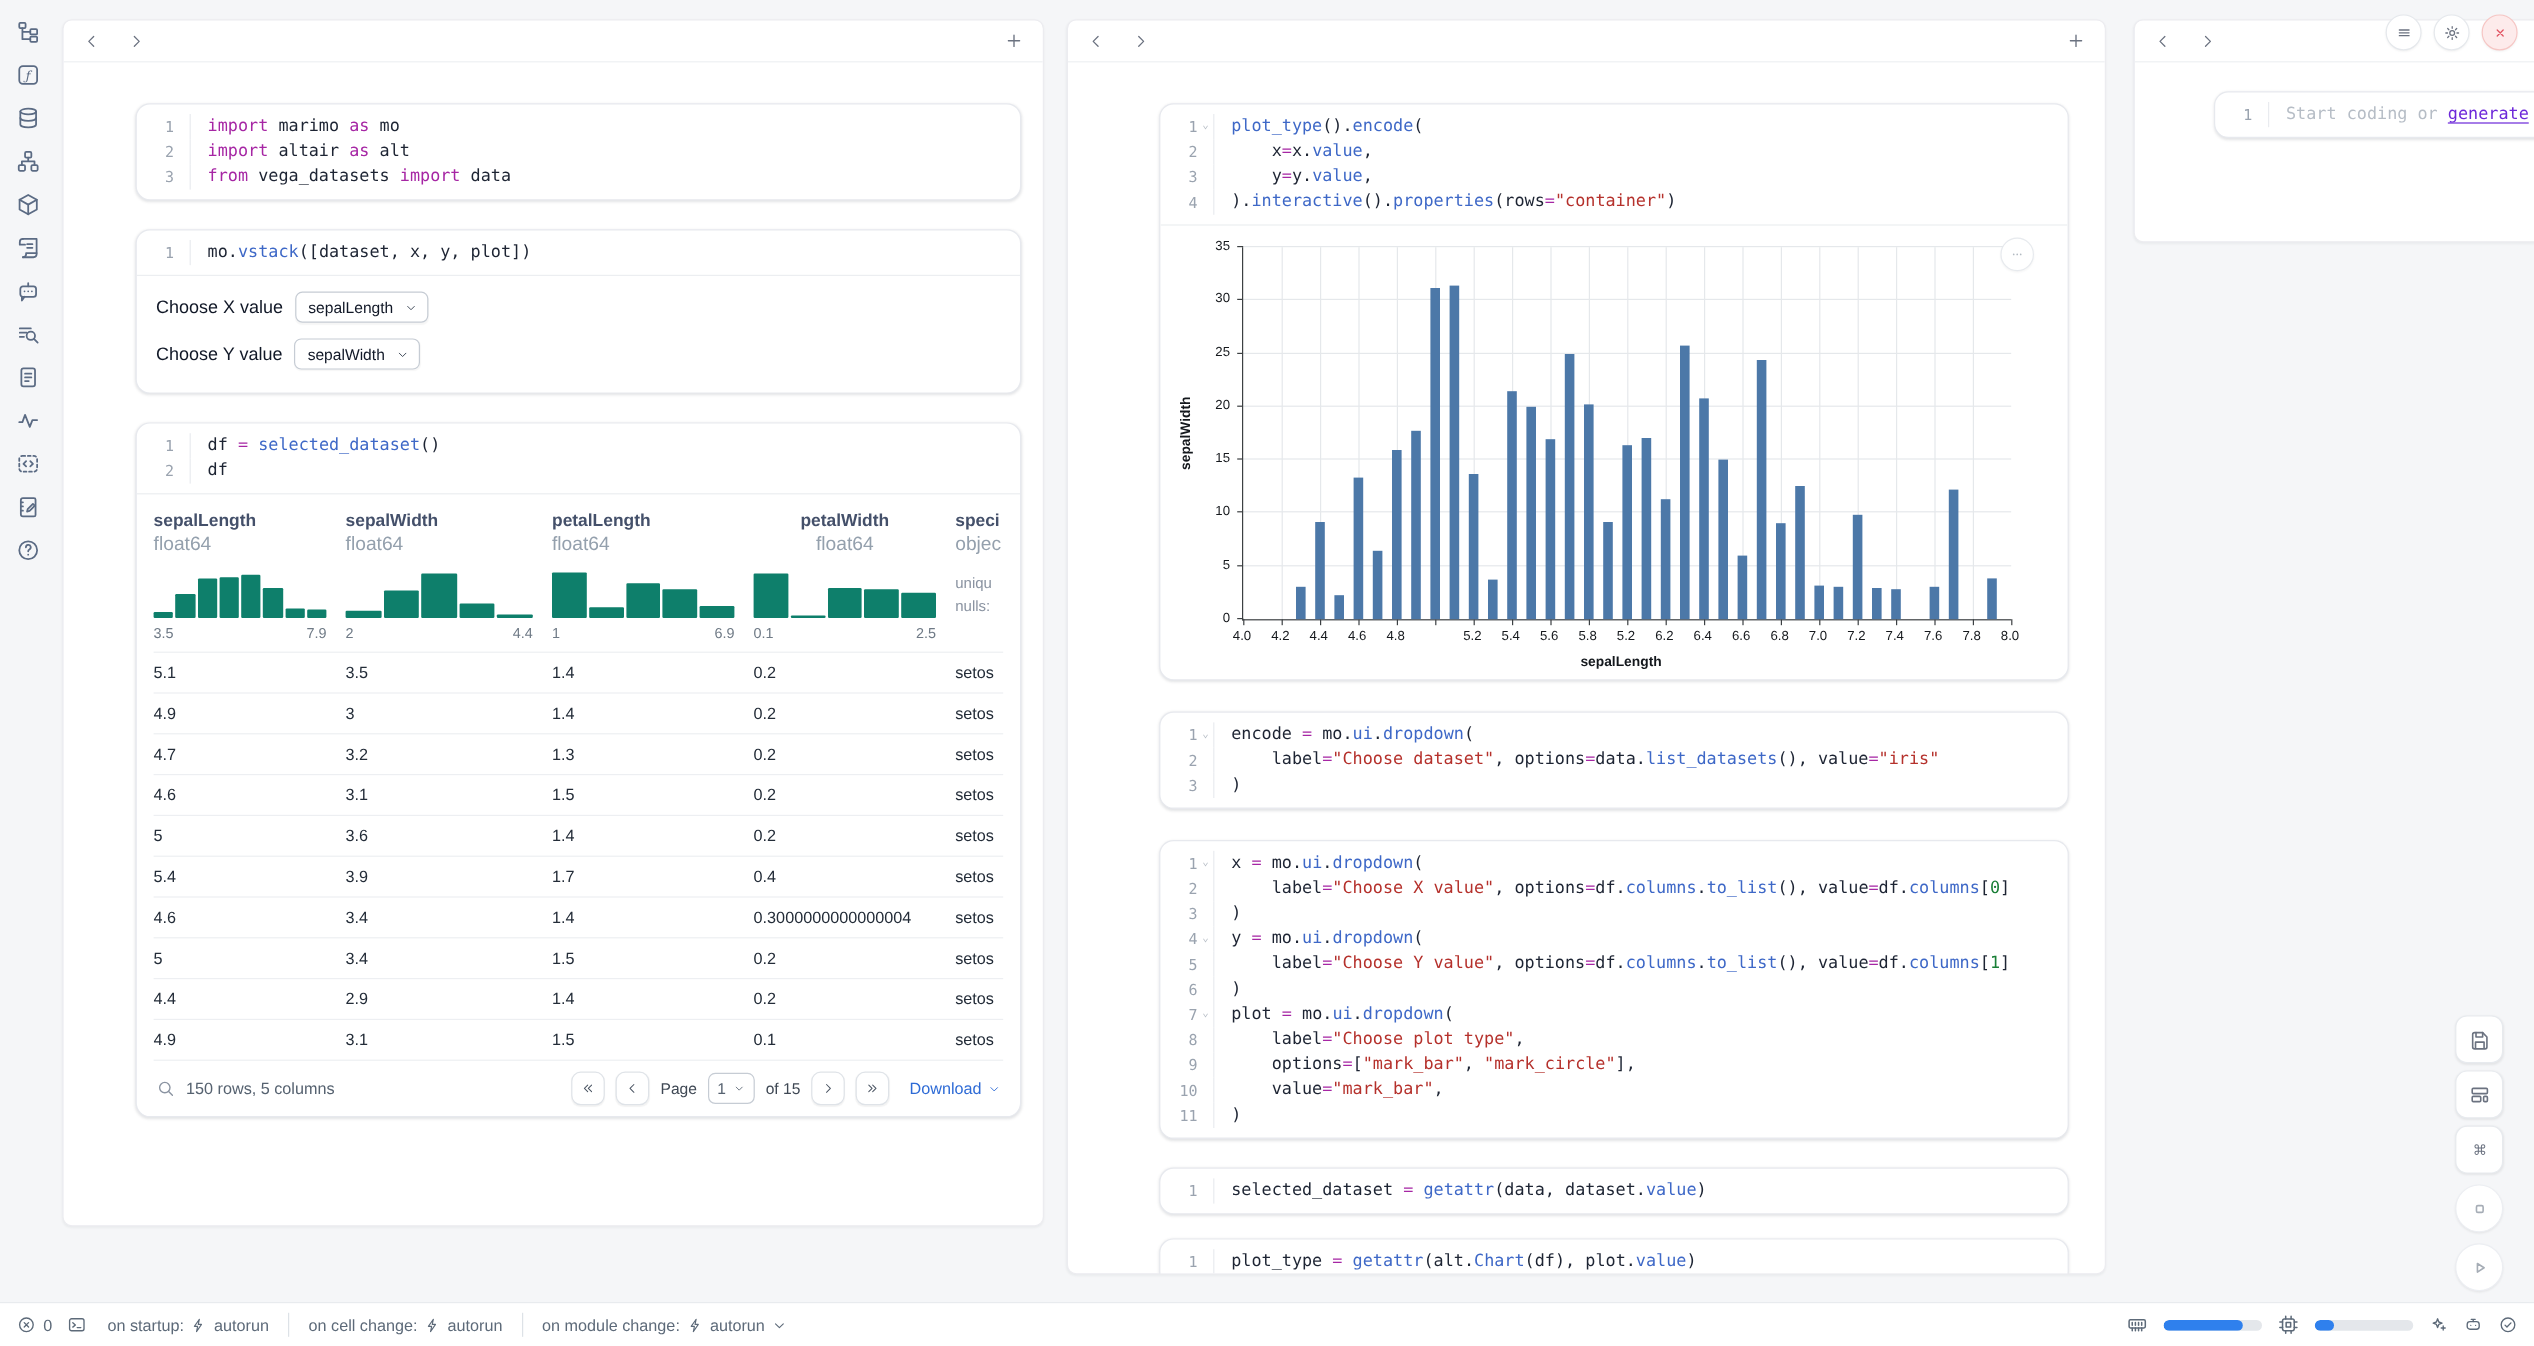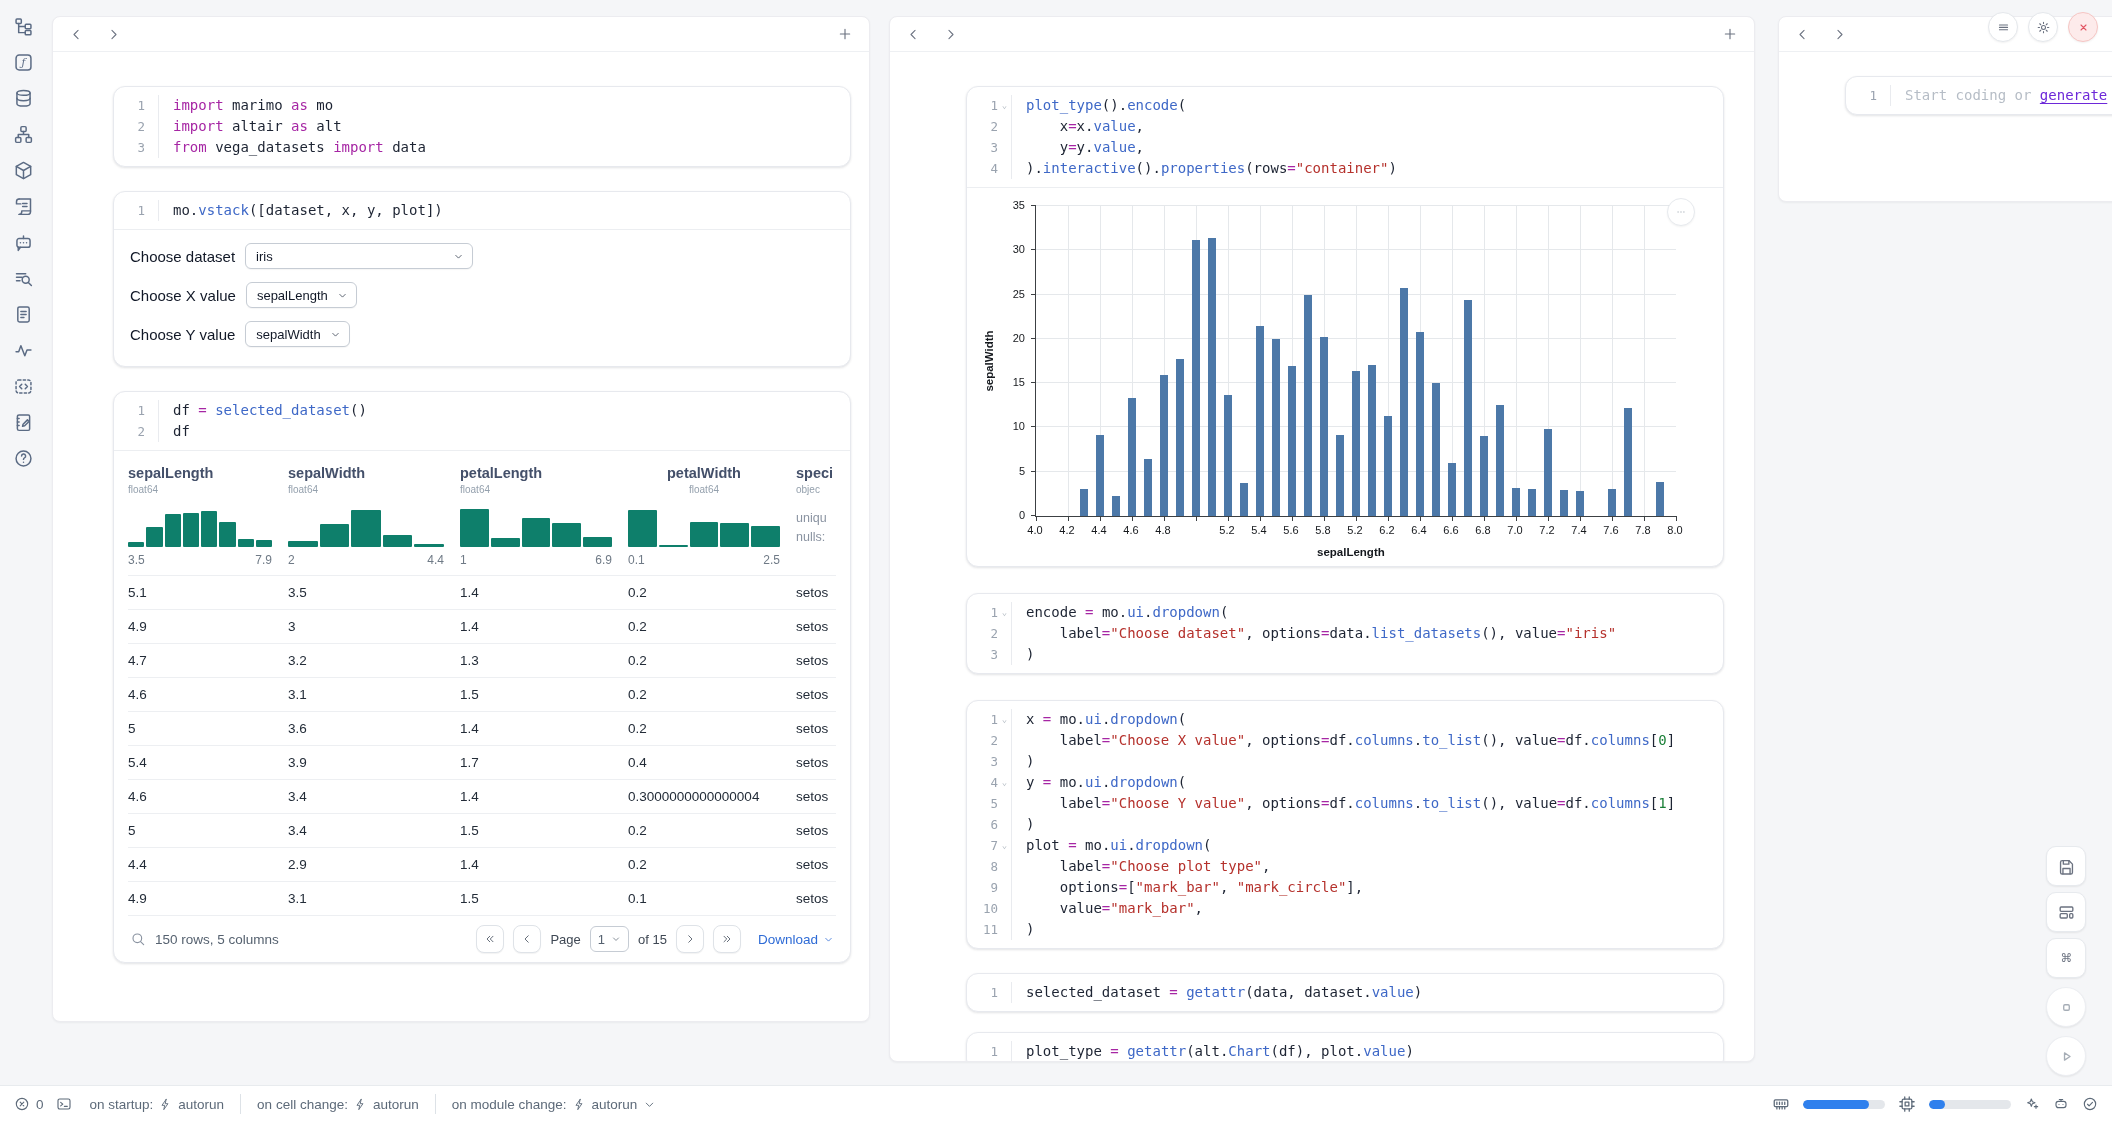--- a/index.html
+++ b/index.html
@@ -47,21 +47,21 @@
           background:#fff;height:26px;padding:0 8px 0 10px;font-size:13px;color:#111827;
           box-shadow:0 1px 1px rgba(0,0,0,.04);cursor:pointer;box-sizing:border-box}
   .select.wide{width:228px;justify-content:space-between}
   .select .ic{width:11px;height:11px;color:#374151}
 
   
   .tbl{padding:4px 14px 0}
   .thead{display:flex;padding:10px 0 8px}
   .thc{box-sizing:border-box;padding-right:16px}
   .cname{font-size:14.5px;font-weight:700;color:#44506a}
-  .dtype{font-size:10px;color:#94a0ad;margin-top:3px}
+  .dtype{font-size:16px;color:#94a0ad;margin-top:3px}
   .hist{display:flex;align-items:flex-end;gap:2px;height:40px;margin-top:12px}
   .hist i{flex:1;border-radius:1px}
   .mm{display:flex;justify-content:space-between;font-size:12px;color:#6f7a86;margin-top:6px}
   .meta{font-size:12.5px;color:#8a93a1;margin-top:14px;line-height:19px;white-space:nowrap}
   .tr{display:flex;align-items:center;height:33px;border-top:1px solid #edeff2;font-size:13.5px;color:#232c38}
   .td{box-sizing:border-box;padding-right:16px;white-space:nowrap;overflow:hidden}
   .tfoot{display:flex;align-items:center;height:46px;border-top:1px solid #edeff2;color:#566270;
          font-size:13.5px;gap:9px;padding:0 2px}
   .tfoot .ic.search{width:16px;height:16px;color:#8a93a1}
   .sp{flex:1}
@@ -268,31 +268,20 @@
           <div class="cl">
             <span class="ln">
               <span class="num">1</span>
               <span class="foldslot"></span>
             </span>
             <span class="cd"><span class="t-pl">mo.</span><span class="t-fn">vstack</span><span class="t-pl">([dataset, x, y, plot])</span></span>
           </div>
         </div>
       <div class="out">
         <div class="ctls">
-            <div class="ctlrow">
-              <span class="lbl">Choose dataset</span>
-              <span class="select wide">
-                <span>iris</span>
-                <span class="ic">
-                  <svg viewBox="0 0 24 24" fill="none" stroke="currentColor" stroke-width="1.7" stroke-linecap="round" stroke-linejoin="round">
-                    <path d="M6 9.5l6 6 6-6"></path>
-                  </svg>
-                </span>
-              </span>
-            </div>
             <div class="ctlrow">
               <span class="lbl">Choose X value</span>
               <span class="select">
                 <span>sepalLength</span>
                 <span class="ic">
                   <svg viewBox="0 0 24 24" fill="none" stroke="currentColor" stroke-width="1.7" stroke-linecap="round" stroke-linejoin="round">
                     <path d="M6 9.5l6 6 6-6"></path>
                   </svg>
                 </span>
               </span>

